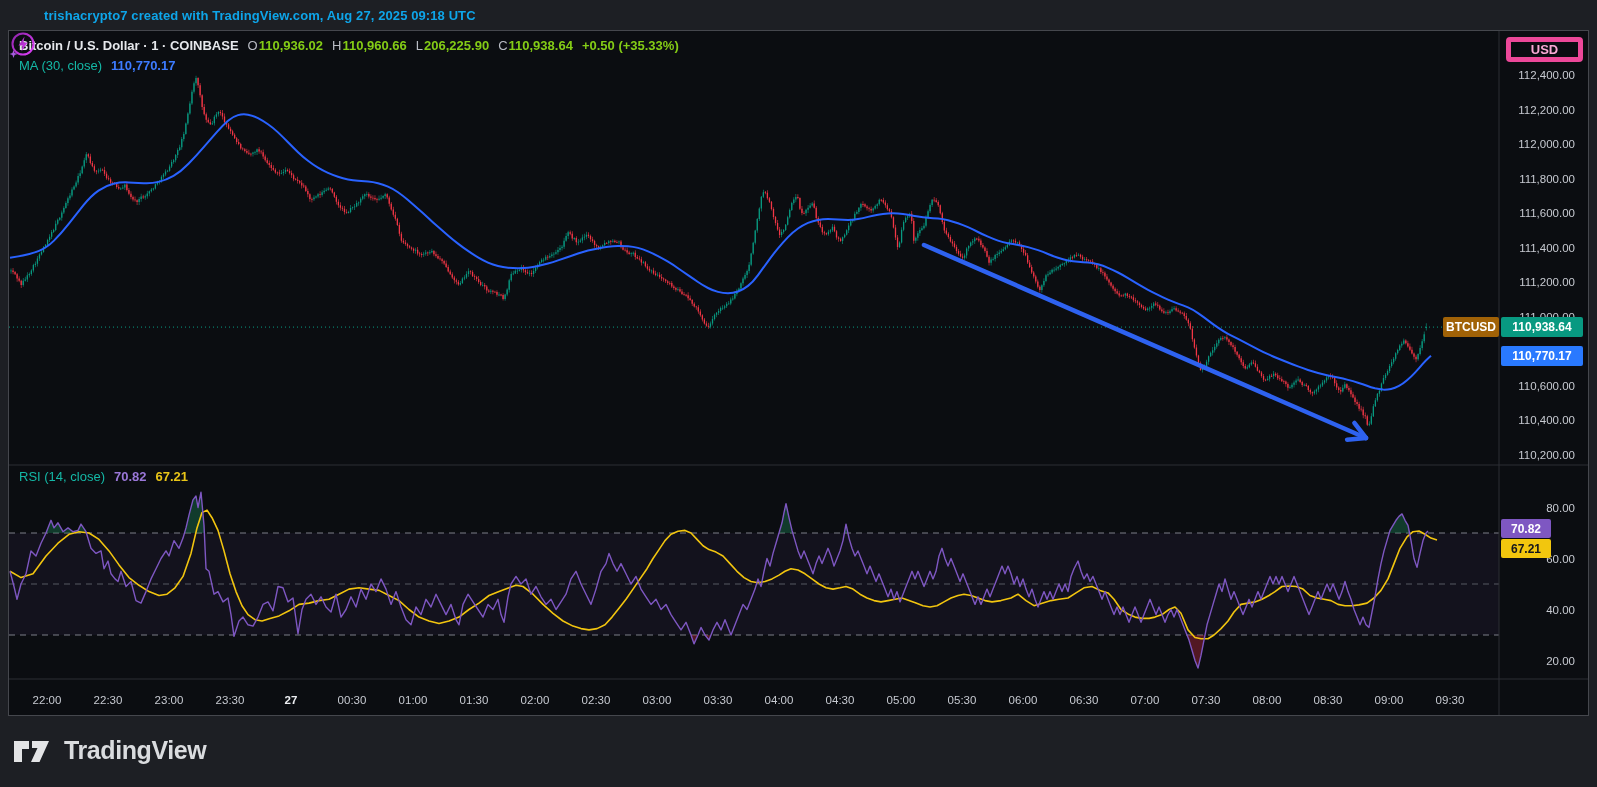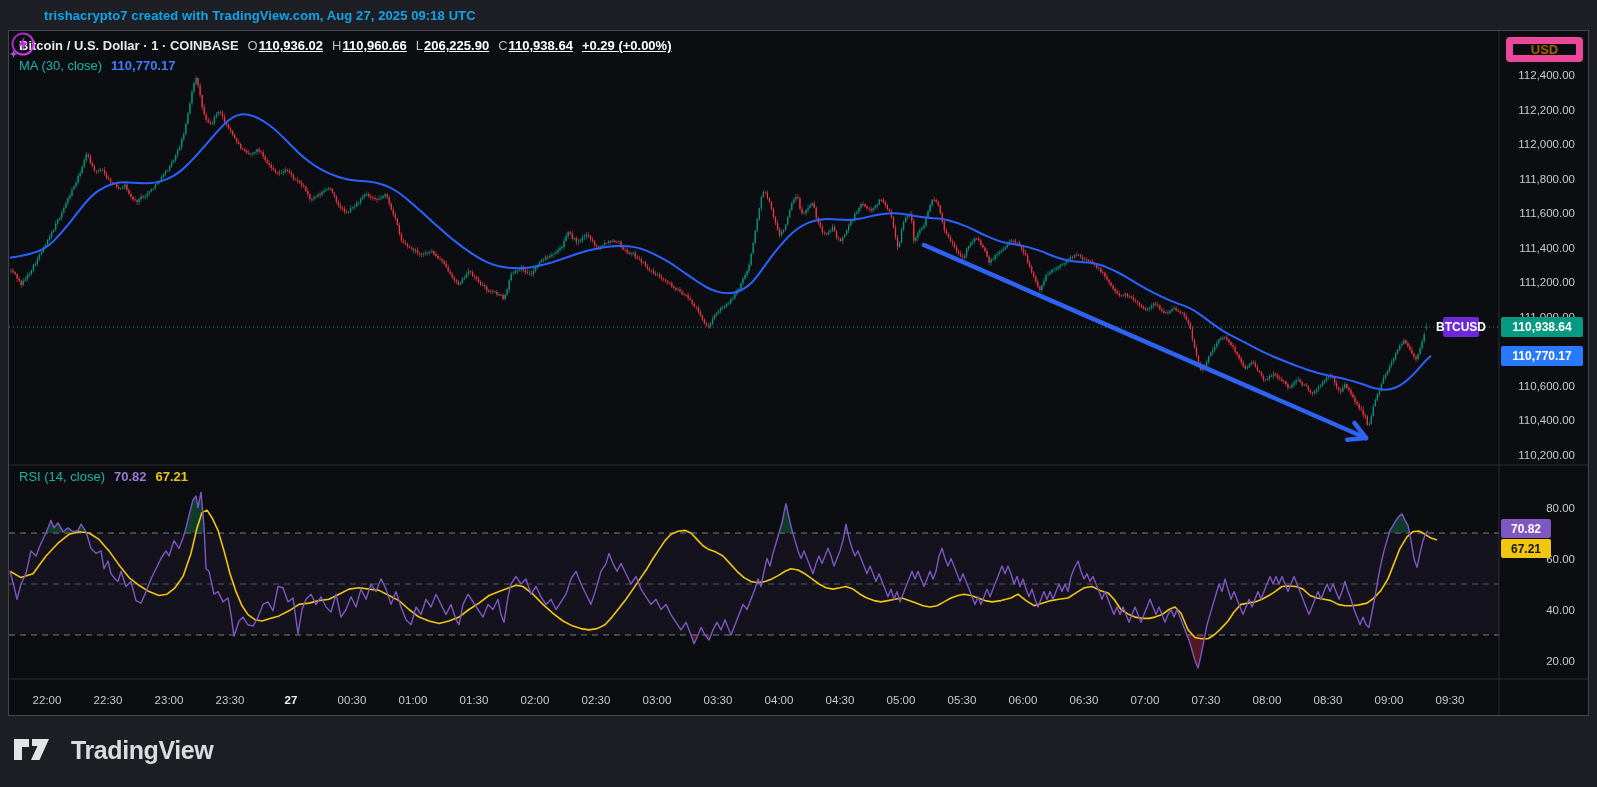--- a/index.html
+++ b/index.html
@@ -5,38 +5,38 @@
   html,body{margin:0;padding:0;background:#1d1f24;width:1597px;height:787px;overflow:hidden;
     font-family:"Liberation Sans",sans-serif;}
   .page{position:relative;width:1597px;height:787px;background:#1d1f24;}
   .attribution{position:absolute;left:20px;top:8px;font-size:13px;font-weight:600;color:#0ea5e9;letter-spacing:.1px;margin-left:24px;}
   .chart-frame{position:absolute;left:8px;top:30px;width:1581px;height:686px;box-sizing:border-box;
     background:#0b0d11;border:1px solid #45474d;}
   .chart-frame svg{position:absolute;left:0;top:0;}
   .legend{position:absolute;display:flex;align-items:center;gap:9px;font-size:13px;white-space:nowrap;z-index:5;}
   .legend .sym{color:#e6e8ec;font-weight:600;}
   .legend .k{color:#b9bcc4;}
-  .legend .v-up{color:#ffffff;font-weight:600;text-decoration:underline;}
+  .legend .v-up{color:#84cc16;font-weight:600;}
   .legend .pair{display:flex;gap:1px;}
   .legend .ma-label,.legend .rsi-label{color:#14b8a6;}
   .legend .ma-val{color:#3d7bff;font-weight:600;}
   .legend .rsi-v1{color:#9a77d8;font-weight:600;}
   .legend .rsi-v2{color:#e9c518;font-weight:700;}
   .usd-btn{position:absolute;left:1497px;top:6px;width:77px;height:25px;box-sizing:border-box;
-    border:7px solid #ec4899;border-radius:4px;color:#a16207;font-size:13px;font-weight:700;
+    border:5px solid #ec4899;border-radius:4px;color:#f9a8d4;font-size:13px;font-weight:700;
     display:flex;align-items:center;justify-content:center;z-index:6;background:rgba(11,13,17,.4);cursor:pointer;}
   .badge{position:absolute;font-size:12px;font-weight:700;color:#fff;display:flex;align-items:center;
     justify-content:center;border-radius:2px;z-index:6;}
-  .badge.sym-badge{left:1434px;top:286px;width:36px;height:20px;background:#6d28d9;}
+  .badge.sym-badge{left:1434px;top:286px;width:56px;height:20px;background:#a16207;}
   .badge.last-price{left:1492px;top:286px;width:82px;height:20px;background:#089981;}
   .badge.ma-price{left:1492px;top:315px;width:82px;height:20px;background:#2979ff;}
   .badge.rsi-p{left:1492px;top:488px;width:50px;height:19px;background:#7e57c2;}
   .badge.rsi-y{left:1492px;top:508px;width:50px;height:19px;background:#f2c60e;color:#15171c;}
   .boost{position:absolute;left:1404px;top:408px;z-index:6;}
-  .footer{position:absolute;left:13px;top:736px;display:flex;align-items:flex-start;gap:20px;}
+  .footer{position:absolute;left:13px;top:736px;display:flex;align-items:flex-end;gap:13px;}
   .footer .wordmark{color:#dadcdf;font-size:25px;font-weight:700;letter-spacing:-0.4px;}
 </style>
 </head>
 <body>
 
 <div class="page">
 
   <div class="attribution">trishacrypto7 created with TradingView.com, Aug 27, 2025 09:18 UTC</div>
 
   <div class="chart-frame">
@@ -133,21 +133,21 @@
           <span class="v-up">110,960.66</span>
         </span>
       <span class="pair">
           <span class="k">L</span>
           <span class="v-up">206,225.90</span>
         </span>
       <span class="pair">
           <span class="k">C</span>
           <span class="v-up">110,938.64</span>
         </span>
-      <span class="v-up">+0.29 (+0.00%)</span>
+      <span class="v-up">+0.50 (+35.33%)</span>
     </div>
 
     <div class="legend" style="left:10px;top:27px;">
       <span class="ma-label">MA (30, close)</span>
       <span class="ma-val">110,770.17</span>
     </div>
 
     <div class="legend" style="left:10px;top:438px;text-align:right;">
       <span class="rsi-label">RSI (14, close)</span>
       <span class="rsi-v1">70.82</span>

